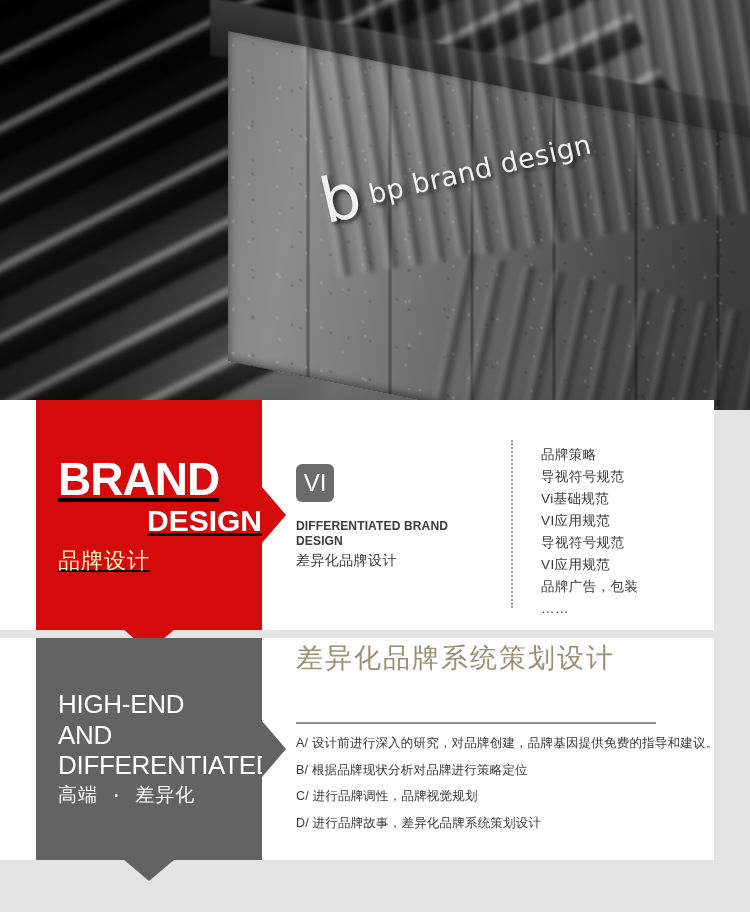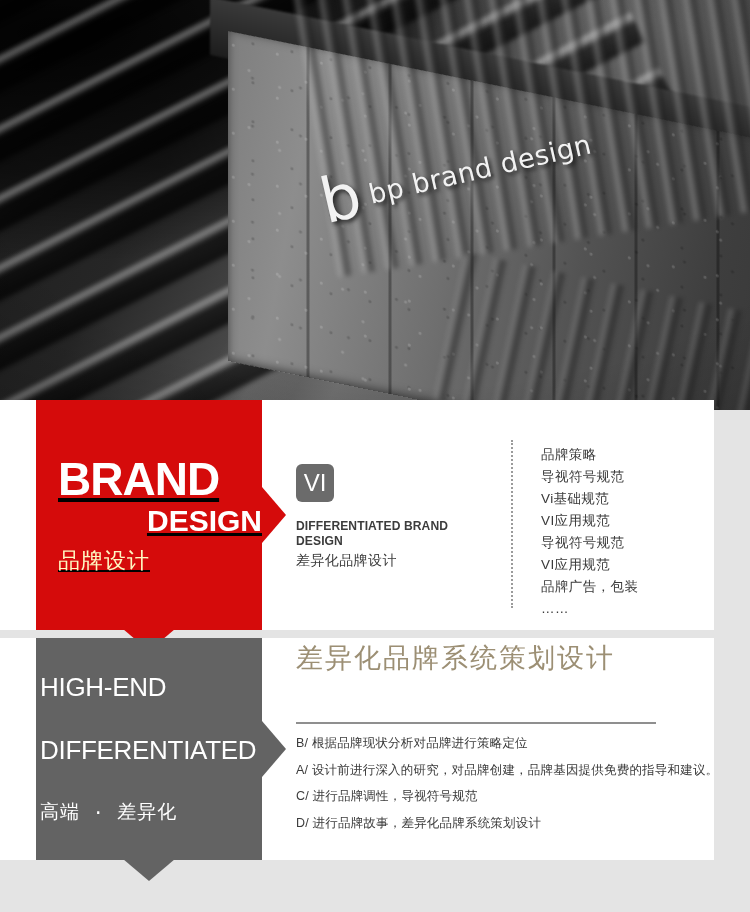--- a/index.html
+++ b/index.html
@@ -142,22 +142,21 @@
     display:flex;flex-direction:column;justify-content:center;
     box-sizing:border-box;
   }
   .panel-red{
     left:36px;top:400px;height:230px;background:#d50b0b;
     padding:0 0 0 22px;
     text-decoration:underline;
   }
   .panel-gray{
     left:36px;top:638px;height:222px;background:#636363;
-    padding:0 0 0 4px;
-    gap:32px;
+    padding:0 0 0 22px;
   }
   
   .panel-arrow{
     position:absolute;left:226px;top:50%;
     width:0;height:0;margin-top:-28px;
     border-top:28px solid transparent;
     border-bottom:28px solid transparent;
   }
   .panel-red .panel-arrow{border-left:24px solid #d50b0b;}
   .panel-gray .panel-arrow{border-left:24px solid #636363;}
@@ -290,26 +289,27 @@
     <li>品牌广告，包装</li>
     <li>……</li>
   </ul>
 
   <div class="card2"></div>
 
   <div class="panel panel-gray">
     <div class="panel-arrow"></div>
     <div class="panel-notch"></div>
     <p class="hi-line">HIGH-END</p>
+    <p class="hi-line">AND</p>
     <p class="hi-line">DIFFERENTIATED</p>
     <p class="hi-cn">高端 · 差异化</p>
   </div>
 
   <div class="sec-head">差异化品牌系统策划设计</div>
   <div class="sec-rule"></div>
   <div class="sec-body">
+    <p>A/ 设计前进行深入的研究，对品牌创建，品牌基因提供免费的指导和建议。</p>
     <p>B/ 根据品牌现状分析对品牌进行策略定位</p>
-    <p>A/ 设计前进行深入的研究，对品牌创建，品牌基因提供免费的指导和建议。</p>
-    <p>C/ 进行品牌调性，导视符号规范</p>
+    <p>C/ 进行品牌调性，品牌视觉规划</p>
     <p>D/ 进行品牌故事，差异化品牌系统策划设计</p>
   </div>
 
 </div>
 
 </body></html>

